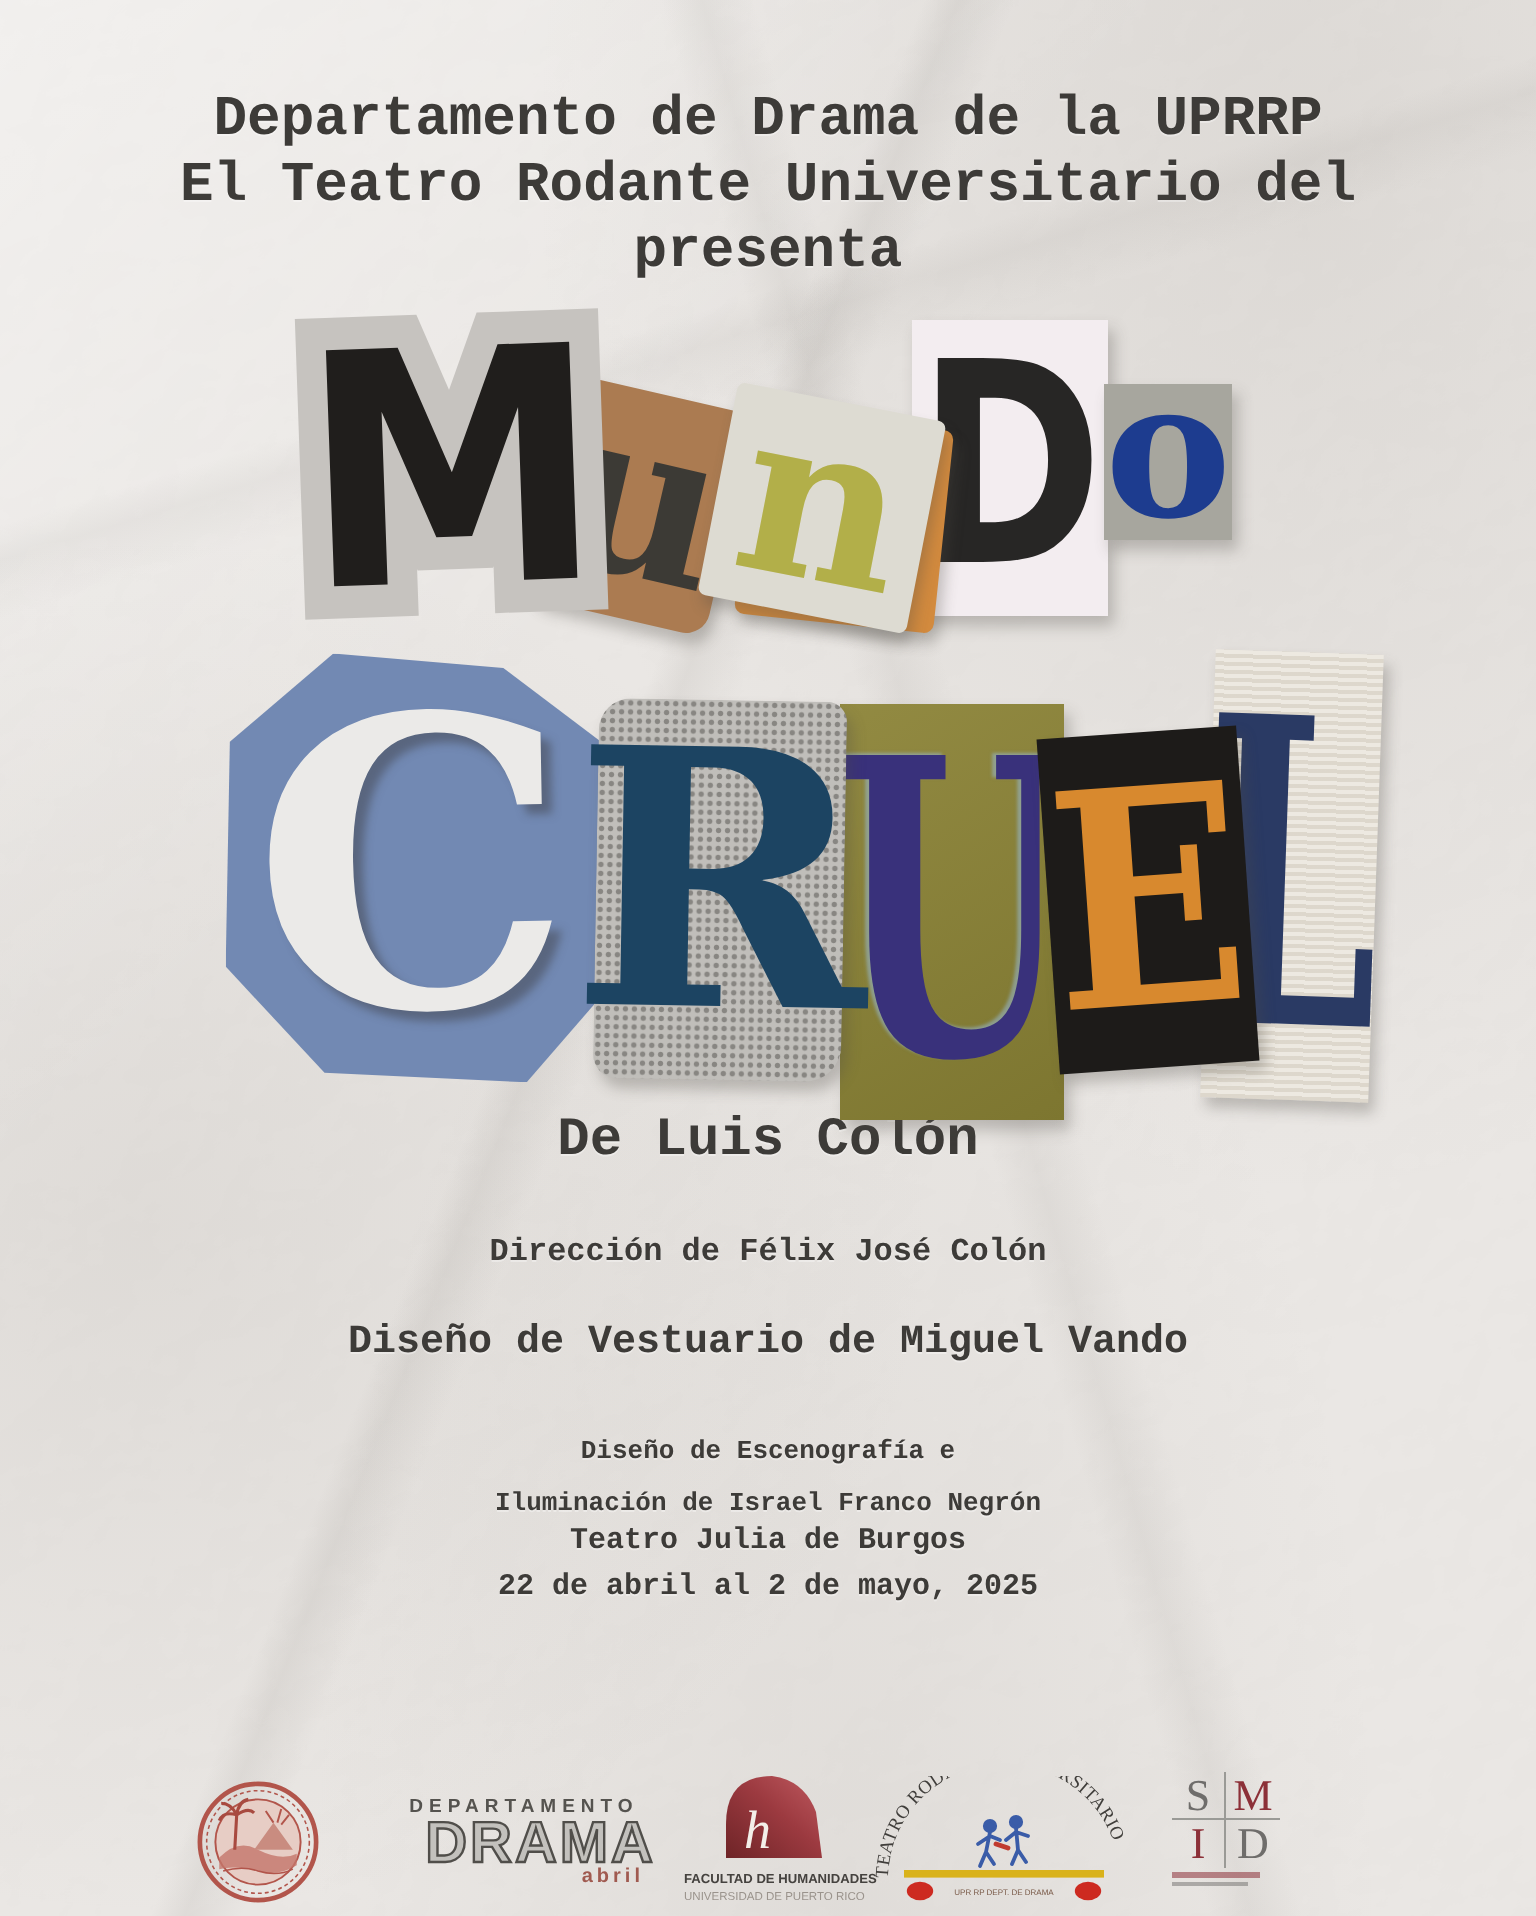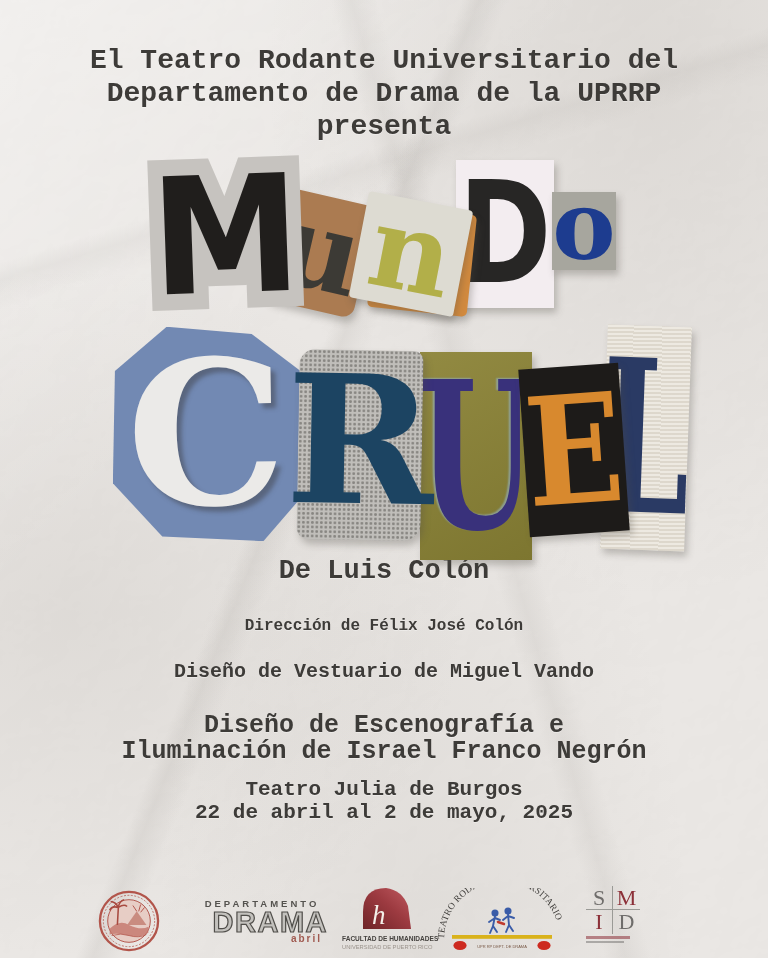--- a/index.html
+++ b/index.html
@@ -18,22 +18,22 @@
   .layer{position:absolute;inset:0;z-index:2;}
 
   
   .tw{position:absolute;left:0;width:768px;text-align:center;
       font-family:"Liberation Mono",monospace;font-weight:700;color:#3d3b38;
       text-shadow:0 1px 0 rgba(255,255,255,.35);}
   .header-block{top:44px;font-size:28px;line-height:33px;}
   .credit-author{top:556px;font-size:27px;}
   .credit-direction{top:617px;font-size:16px;}
   .credit-costume{top:660px;font-size:20px;}
-  .credit-scen{top:713px;font-size:25px;line-height:26px;}
-  .venue-block{top:778px;font-size:21px;line-height:23px;}
+  .credit-scen{top:713px;font-size:13px;line-height:26px;}
+  .venue-block{top:759px;font-size:15px;line-height:23px;}
 
   
   .tile{position:absolute;display:flex;align-items:center;justify-content:center;
         box-shadow:3px 5px 7px rgba(80,76,70,.30);}
   .tile span{line-height:.8;display:block;}
   .serif{font-family:"DejaVu Serif","Liberation Serif",serif;font-weight:700;}
   .sans{font-family:"DejaVu Sans","Liberation Sans",sans-serif;font-weight:700;}
 
   .tile-m{left:150px;top:158px;width:152px;height:156px;transform:rotate(-2deg);
           z-index:7;box-shadow:none;}
@@ -124,22 +124,22 @@
       <feDistantLight azimuth="235" elevation="55"></feDistantLight>
     </feDiffuseLighting>
   </filter>
   <rect width="768" height="958" filter="url(#crumple)" opacity="0.18" style="mix-blend-mode:multiply"></rect>
 </svg>
 <div class="creases"></div>
 
 <div class="layer">
 
   <div class="tw header-block">
+    <div>Departamento de Drama de la UPRRP</div>
     <div>El Teatro Rodante Universitario del</div>
-    <div>Departamento de Drama de la UPRRP</div>
     <div>presenta</div>
   </div>
 
   <div class="tile tile-m sans">
     <span class="outline">M</span>
     <span class="fill">M</span>
   </div>
   <div class="tile tile-u1 serif">
     <span>u</span>
   </div>

